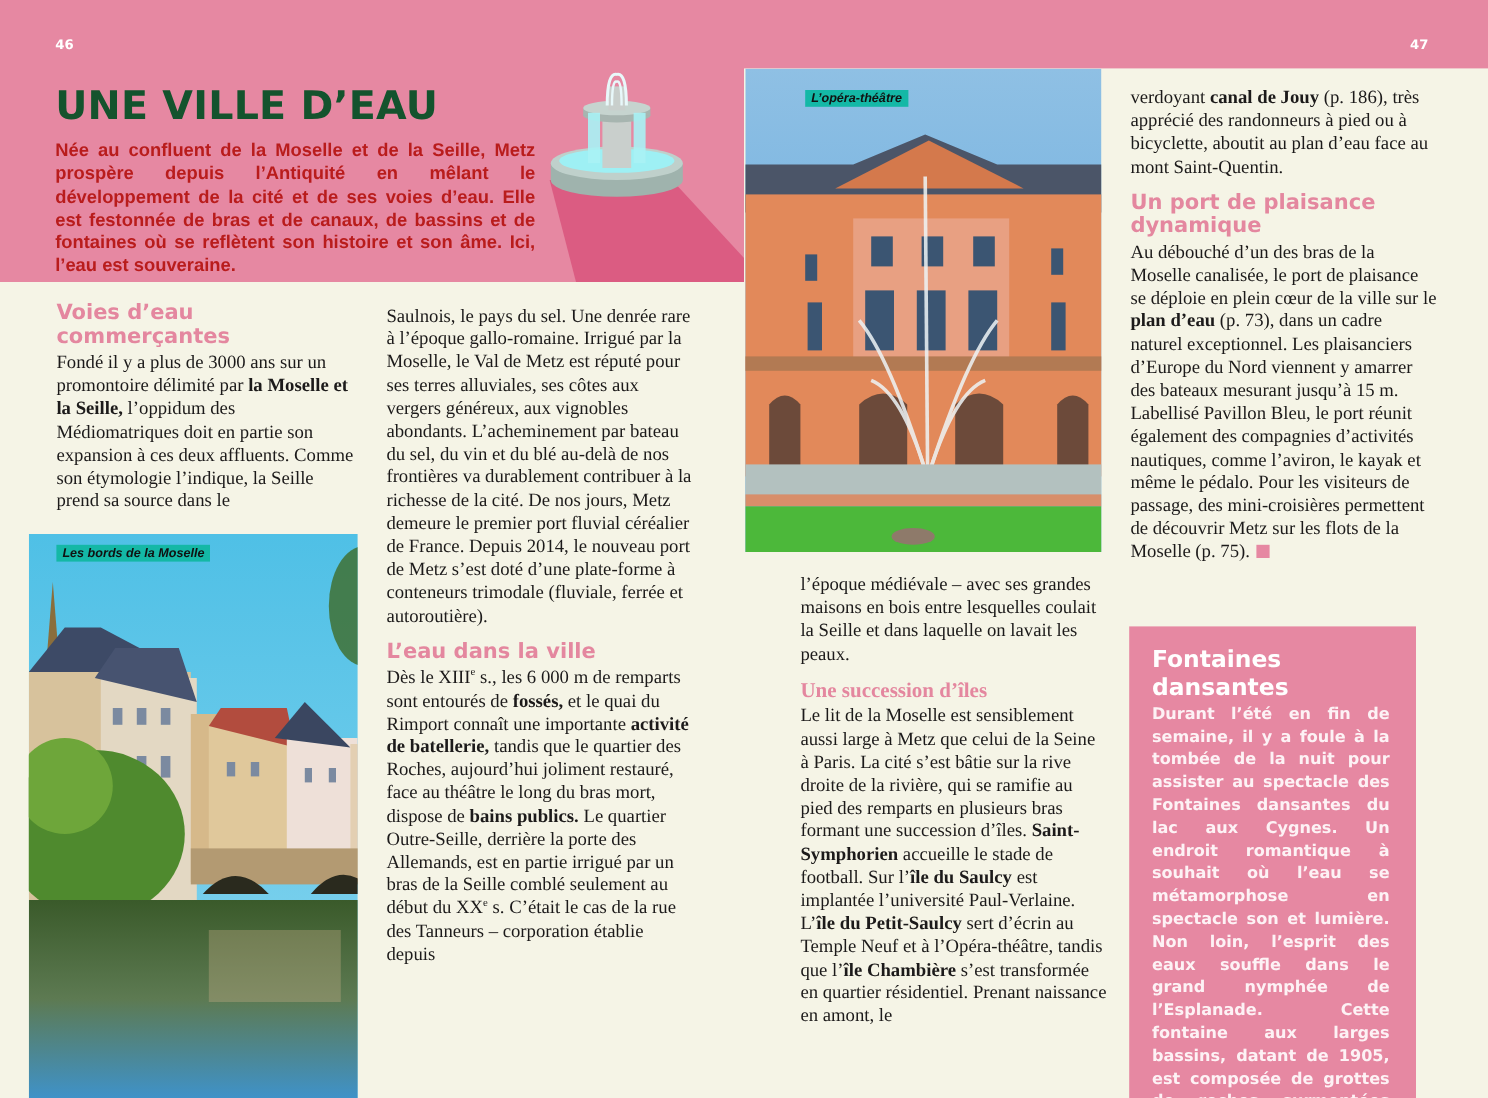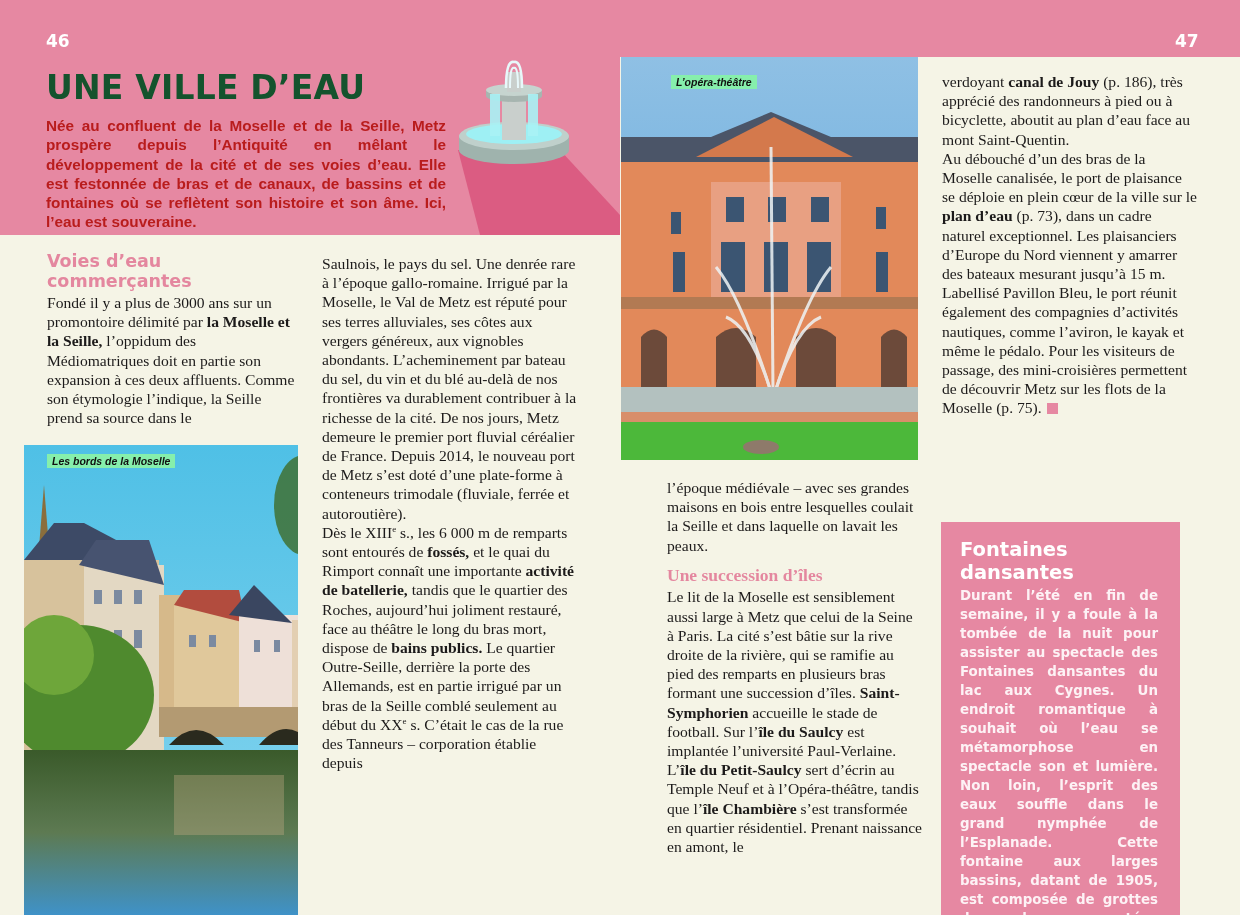--- a/index.html
+++ b/index.html
@@ -2,33 +2,33 @@
 <html><head>
 <meta charset="utf-8">
 <style>
   * { box-sizing: border-box; margin: 0; padding: 0; }
   html, body { width: 1240px; height: 915px; overflow: hidden; }
   body { position: relative; background: #f5f4e6; font-family: "Liberation Serif", serif; color: #1c1a1a; }
 
   .pink-top-left { position: absolute; left: 0; top: 0; width: 620px; height: 235px; background: #e688a2; }
   .pink-top-right { position: absolute; left: 620px; top: 0; width: 620px; height: 57px; background: #e688a2; }
   .shadow-beam { position: absolute; left: 0; top: 0; width: 620px; height: 235px; overflow: hidden; }
-  .page-num { position: absolute; top: 31px; font-family: "DejaVu Sans", sans-serif; font-weight: bold; font-size: 17px; color: #ffffff; }
+  .page-num { position: absolute; top: 31px; font-family: "DejaVu Sans", sans-serif; font-weight: bold; font-size: 11px; color: #ffffff; }
 
   .title { position: absolute; left: 46px; top: 68px; font-family: "DejaVu Sans", sans-serif; font-weight: bold; font-size: 33px; letter-spacing: 0.2px; color: #14532d; }
   .intro { position: absolute; left: 46px; top: 116px; width: 400px; font-family: "Liberation Sans", sans-serif; font-weight: bold; font-size: 15.3px; line-height: 19.3px; color: #b91c1c; text-align: justify; }
 
   .col { position: absolute; font-size: 15.6px; line-height: 19.2px; }
   .col p { margin: 0; }
   .col b { font-weight: bold; }
   .h2 { font-family: "DejaVu Sans", sans-serif; font-weight: bold; font-size: 17.5px; line-height: 19.5px; color: #e4879f; margin-bottom: 2px; }
   sup { font-size: 9px; vertical-align: super; line-height: 0; }
 
   .photo { position: absolute; overflow: hidden; }
-  .caption { position: absolute; background: #86efac; font-family: "Liberation Sans", sans-serif; font-style: italic; font-weight: bold; font-size: 10.5px; padding: 1px 5px; color: #111; }
+  .caption { position: absolute; background: #14b8a6; font-family: "Liberation Sans", sans-serif; font-style: italic; font-weight: bold; font-size: 10.5px; padding: 1px 5px; color: #111; }
 
   .sidebar { position: absolute; left: 941px; top: 522px; width: 239px; height: 393px; background: #e688a2; color: #ffffff; padding: 16px 22px 0 19px; }
   .sidebar .sb-title { font-family: "DejaVu Sans", sans-serif; font-weight: bold; font-size: 19.5px; line-height: 23px; margin-bottom: 2px; }
   .sidebar .sb-body { font-family: "DejaVu Sans", sans-serif; font-weight: bold; font-size: 13.4px; line-height: 19px; text-align: justify; color: #fdf2f5; }
   .sidebar .sb-info { font-family: "DejaVu Sans", sans-serif; font-style: italic; font-size: 10.6px; line-height: 15px; margin-top: 20px; color: #fdf2f5; }
   .end-mark { display: inline-block; width: 11px; height: 11px; background: #e688a2; margin-left: 5px; vertical-align: -1px; }
 </style>
 </head>
 <body>
 
@@ -114,20 +114,21 @@
     <ellipse cx="30" cy="210" rx="40" ry="40" fill="#6ea63a"></ellipse>
     <ellipse cx="280" cy="60" rx="30" ry="50" fill="#3e6b28" opacity="0.8"></ellipse>
     <rect x="0" y="305" width="298" height="165" fill="url(#waterA)"></rect>
     <rect x="150" y="330" width="110" height="60" fill="#c8b08a" opacity="0.35"></rect>
   </svg>
   <div class="caption" style="left:47px; top:9px;">Les bords de la Moselle</div>
 </div>
 
 <div class="col" style="left:322px; top:254px; width:256px;">
   <p>Saulnois, le pays du sel. Une denrée rare à l’époque gallo-romaine. Irrigué par la Moselle, le Val de Metz est réputé pour ses terres alluviales, ses côtes aux vergers généreux, aux vignobles abondants. L’acheminement par bateau du sel, du vin et du blé au-delà de nos frontières va durablement contribuer à la richesse de la cité. De nos jours, Metz demeure le premier port fluvial céréalier de France. Depuis 2014, le nouveau port de Metz s’est doté d’une plate-forme à conteneurs trimodale (fluviale, ferrée et autoroutière).</p>
+  <div class="h2" style="margin-top:11px;">L’eau dans la ville</div>
   <p><span>Dès le XIII</span><sup>e</sup><span> s., les 6 000 m de remparts sont entourés de </span><b>fossés,</b><span> et le quai du Rimport connaît une importante </span><b>activité de batellerie,</b><span> tandis que le quartier des Roches, aujourd’hui joliment restauré, face au théâtre le long du bras mort, dispose de </span><b>bains publics.</b><span> Le quartier Outre-Seille, derrière la porte des Allemands, est en partie irrigué par un bras de la Seille comblé seulement au début du XX</span><sup>e</sup><span> s. C’était le cas de la rue des Tanneurs – corporation établie depuis</span></p>
 </div>
 
 <div class="photo" style="left:621px; top:57px; width:297px; height:403px;">
   <svg width="297" height="403" viewBox="0 0 297 403">
     <defs>
       <linearGradient id="skyB" x1="0" y1="0" x2="0" y2="1">
           <stop offset="0" stop-color="#8fc0e4"></stop>
           <stop offset="1" stop-color="#5aa4dc"></stop>
         </linearGradient>
@@ -172,20 +173,24 @@
 </div>
 
 <div class="col" style="left:667px; top:478px; width:256px;">
   <p>l’époque médiévale – avec ses grandes maisons en bois entre lesquelles coulait la Seille et dans laquelle on lavait les peaux.</p>
   <div class="h2" style="margin-top:11px;font-family:Liberation Serif, serif;">Une succession d’îles</div>
   <p><span>Le lit de la Moselle est sensiblement aussi large à Metz que celui de la Seine à Paris. La cité s’est bâtie sur la rive droite de la rivière, qui se ramifie au pied des remparts en plusieurs bras formant une succession d’îles. </span><b>Saint-Symphorien</b><span> accueille le stade de football. Sur l’</span><b>île du Saulcy</b><span> est implantée l’université Paul-Verlaine. L’</span><b>île du Petit-Saulcy</b><span> sert d’écrin au Temple Neuf et à l’Opéra-théâtre, tandis que l’</span><b>île Chambière</b><span> s’est transformée en quartier résidentiel. Prenant naissance en amont, le</span></p>
 </div>
 
 <div class="col" style="left:942px; top:72px; width:256px;">
   <p><span>verdoyant </span><b>canal de Jouy</b><span> (p. 186), très apprécié des randonneurs à pied ou à bicyclette, aboutit au plan d’eau face au mont Saint-Quentin.</span></p>
+  <div class="h2" style="margin-top:11px;">
+    <span>Un port de plaisance</span><br>
+    <span>dynamique</span>
+  </div>
   <p><span>Au débouché d’un des bras de la Moselle canalisée, le port de plaisance se déploie en plein cœur de la ville sur le </span><b>plan d’eau</b><span> (p. 73), dans un cadre naturel exceptionnel. Les plaisanciers d’Europe du Nord viennent y amarrer des bateaux mesurant jusqu’à 15 m. Labellisé Pavillon Bleu, le port réunit également des compagnies d’activités nautiques, comme l’aviron, le kayak et même le pédalo. Pour les visiteurs de passage, des mini-croisières permettent de découvrir Metz sur les flots de la Moselle (p. 75).</span><span class="end-mark"></span></p>
 </div>
 
 <aside class="sidebar">
   <div class="sb-title">Fontaines dansantes</div>
   <p class="sb-body">Durant l’été en fin de semaine, il y a foule à la tombée de la nuit pour assister au spectacle des Fontaines dansantes du lac aux Cygnes. Un endroit romantique à souhait où l’eau se métamorphose en spectacle son et lumière. Non loin, l’esprit des eaux souffle dans le grand nymphée de l’Esplanade. Cette fontaine aux larges bassins, datant de 1905, est composée de grottes de roches surmontées d’un singulier bestiaire aquatique (p. 72).</p>
   <p class="sb-info">
     <span>Bd Poincaré • Juil-août, ven.-dim.</span><br>
     <span>22h30-23h.</span>
   </p>

